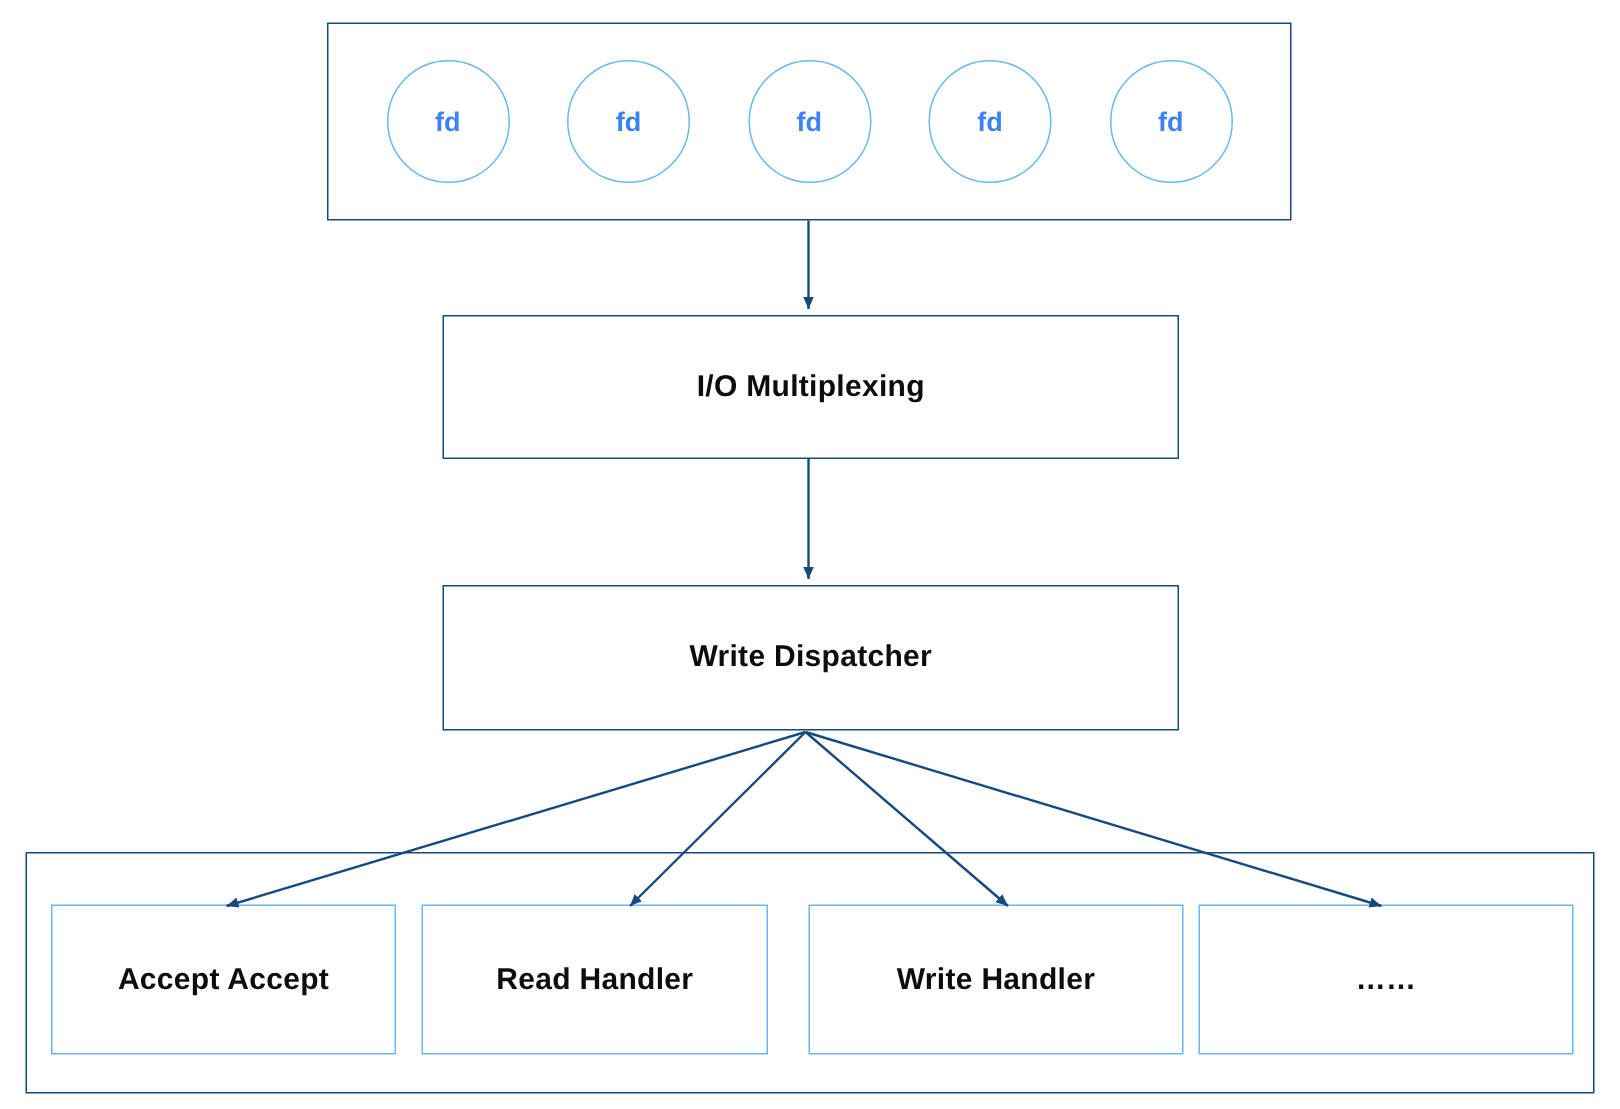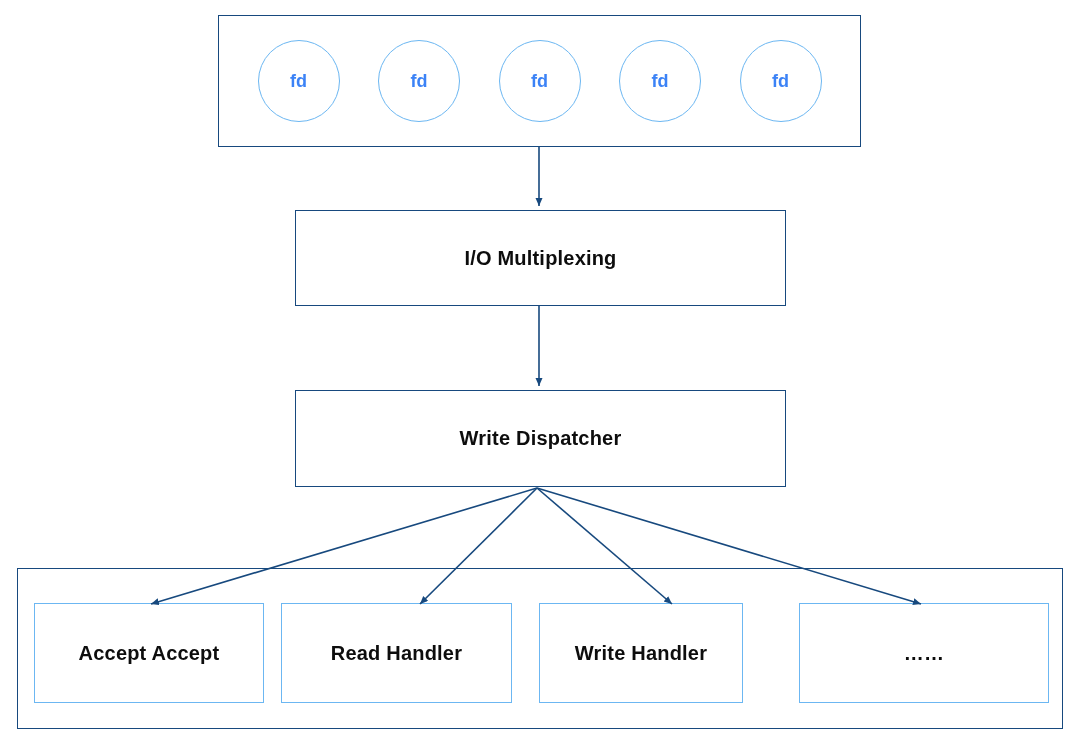--- a/index.html
+++ b/index.html
@@ -69,21 +69,21 @@
     left: 17px;
     top: 568px;
     width: 1046px;
     height: 161px;
   }
   .handler-box {
     border: 1.5px solid #6cb7f2;
   }
   .handler-accept { left: 34px;  top: 603px; width: 230px; height: 100px; }
   .handler-read   { left: 281px; top: 603px; width: 231px; height: 100px; }
-  .handler-write  { left: 539px; top: 603px; width: 204px; height: 100px; }
+  .handler-write  { left: 539px; top: 603px; width: 250px; height: 100px; }
   .handler-more   { left: 799px; top: 603px; width: 250px; height: 100px; }
   .arrow-layer {
     position: absolute;
     left: 0;
     top: 0;
     width: 1080px;
     height: 739px;
     pointer-events: none;
   }
 </style>

